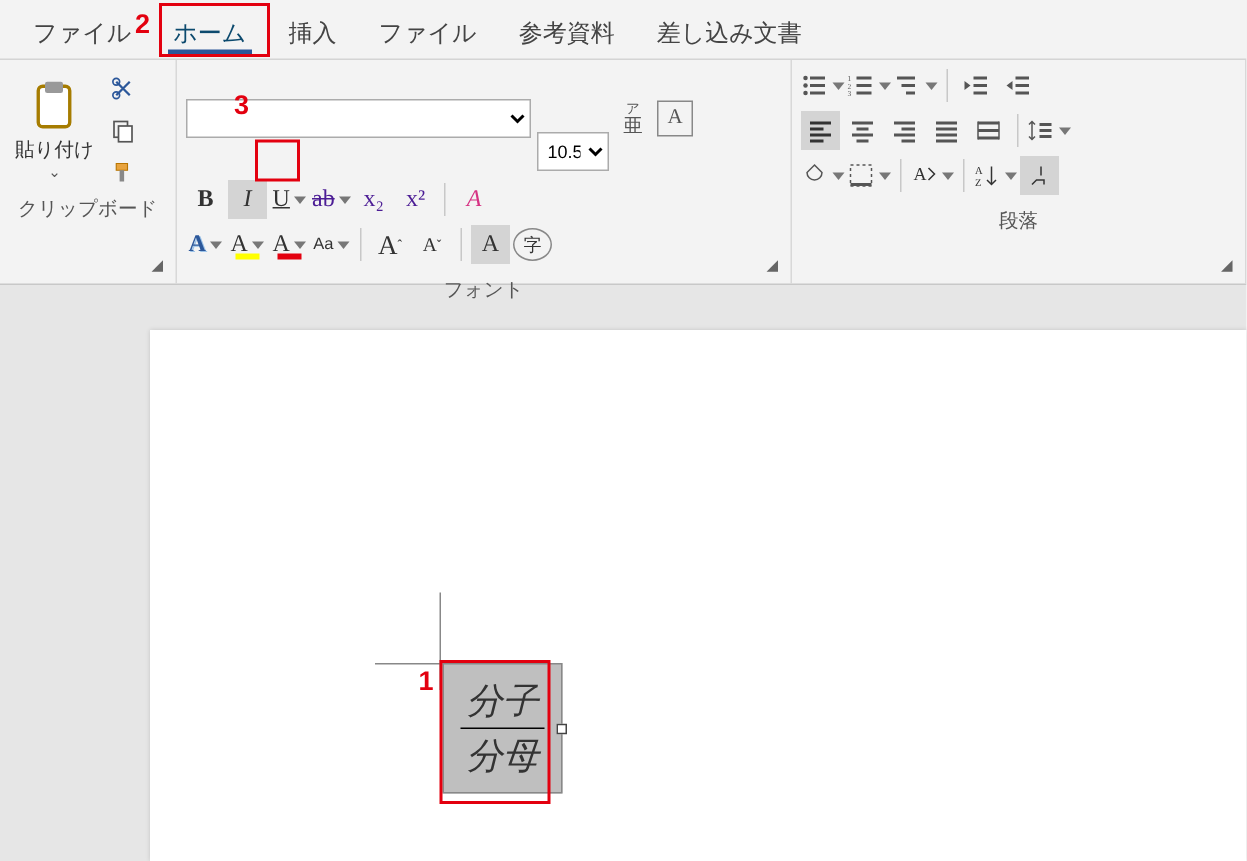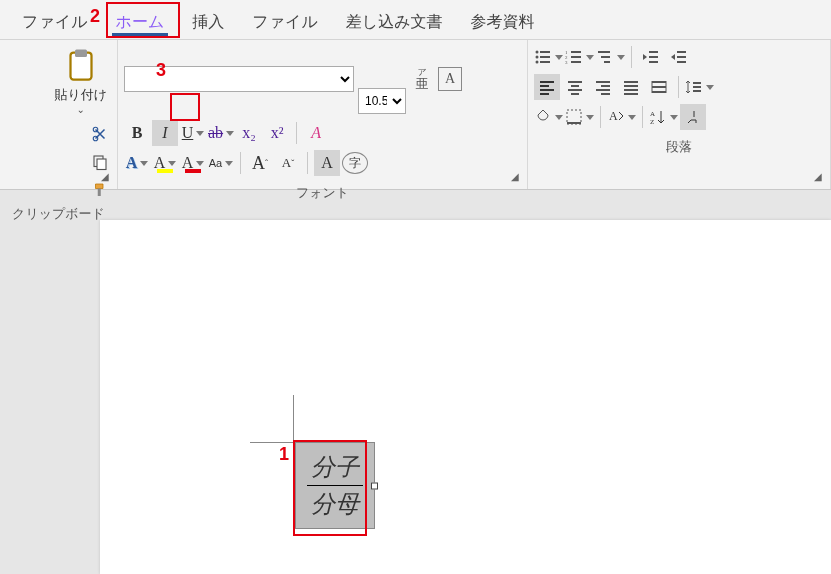--- a/index.html
+++ b/index.html
@@ -22,21 +22,21 @@
     gap: 0;
     font-size: 16px;
   }
   .tab {
     padding: 8px 14px 6px;
     cursor: pointer;
     color: #444;
     position: relative;
   }
   .tab.active {
-    color: #8b5cf6;
+    color: #0c4a6e;
     text-align: center;
   }
   .tab.active::after {
     content: "";
     position: absolute;
     left: 10px; right: 10px;
     bottom: 2px;
     height: 4px;
     background: #2b579a;
   }
@@ -79,23 +79,22 @@
     position: absolute;
     right: 2px;
     bottom: 4px;
     width: 14px; height: 14px;
     font-size: 10px;
     color: #666;
     cursor: pointer;
   }
   .clip-top {
     display: flex;
-    align-items: flex-end;
+    align-items: center;
     gap: 4px;
-    flex-direction: column;
   }
   .paste-big {
     display: flex;
     flex-direction: column;
     align-items: center;
     padding: 4px 4px 0;
     cursor: pointer;
   }
   .paste-big svg { width: 36px; height: 36px; }
   .mini-col {
@@ -157,22 +156,22 @@
   .cursor-cross-h { position:absolute; left:150px; top:222px; height:1px; width:45px; background:#888;}
 </style>
 </head>
 <body>
 
 <div class="tabs">
   <div class="tab">ファイル</div>
   <div class="tab active">ホーム</div>
   <div class="tab">挿入</div>
   <div class="tab">ファイル</div>
+  <div class="tab">参考資料</div>
   <div class="tab">差し込み文書</div>
-  <div class="tab">参考資料</div>
 </div>
 
 <span class="annot" style="left:90px; top:6px;">2</span>
 <div class="red-box" style="left:106px; top:2px; width:74px; height:36px;"></div>
 
 <div class="ribbon">
 
   <div class="group" style="width:118px;">
     <div class="clip-top">
       <div class="paste-big">

